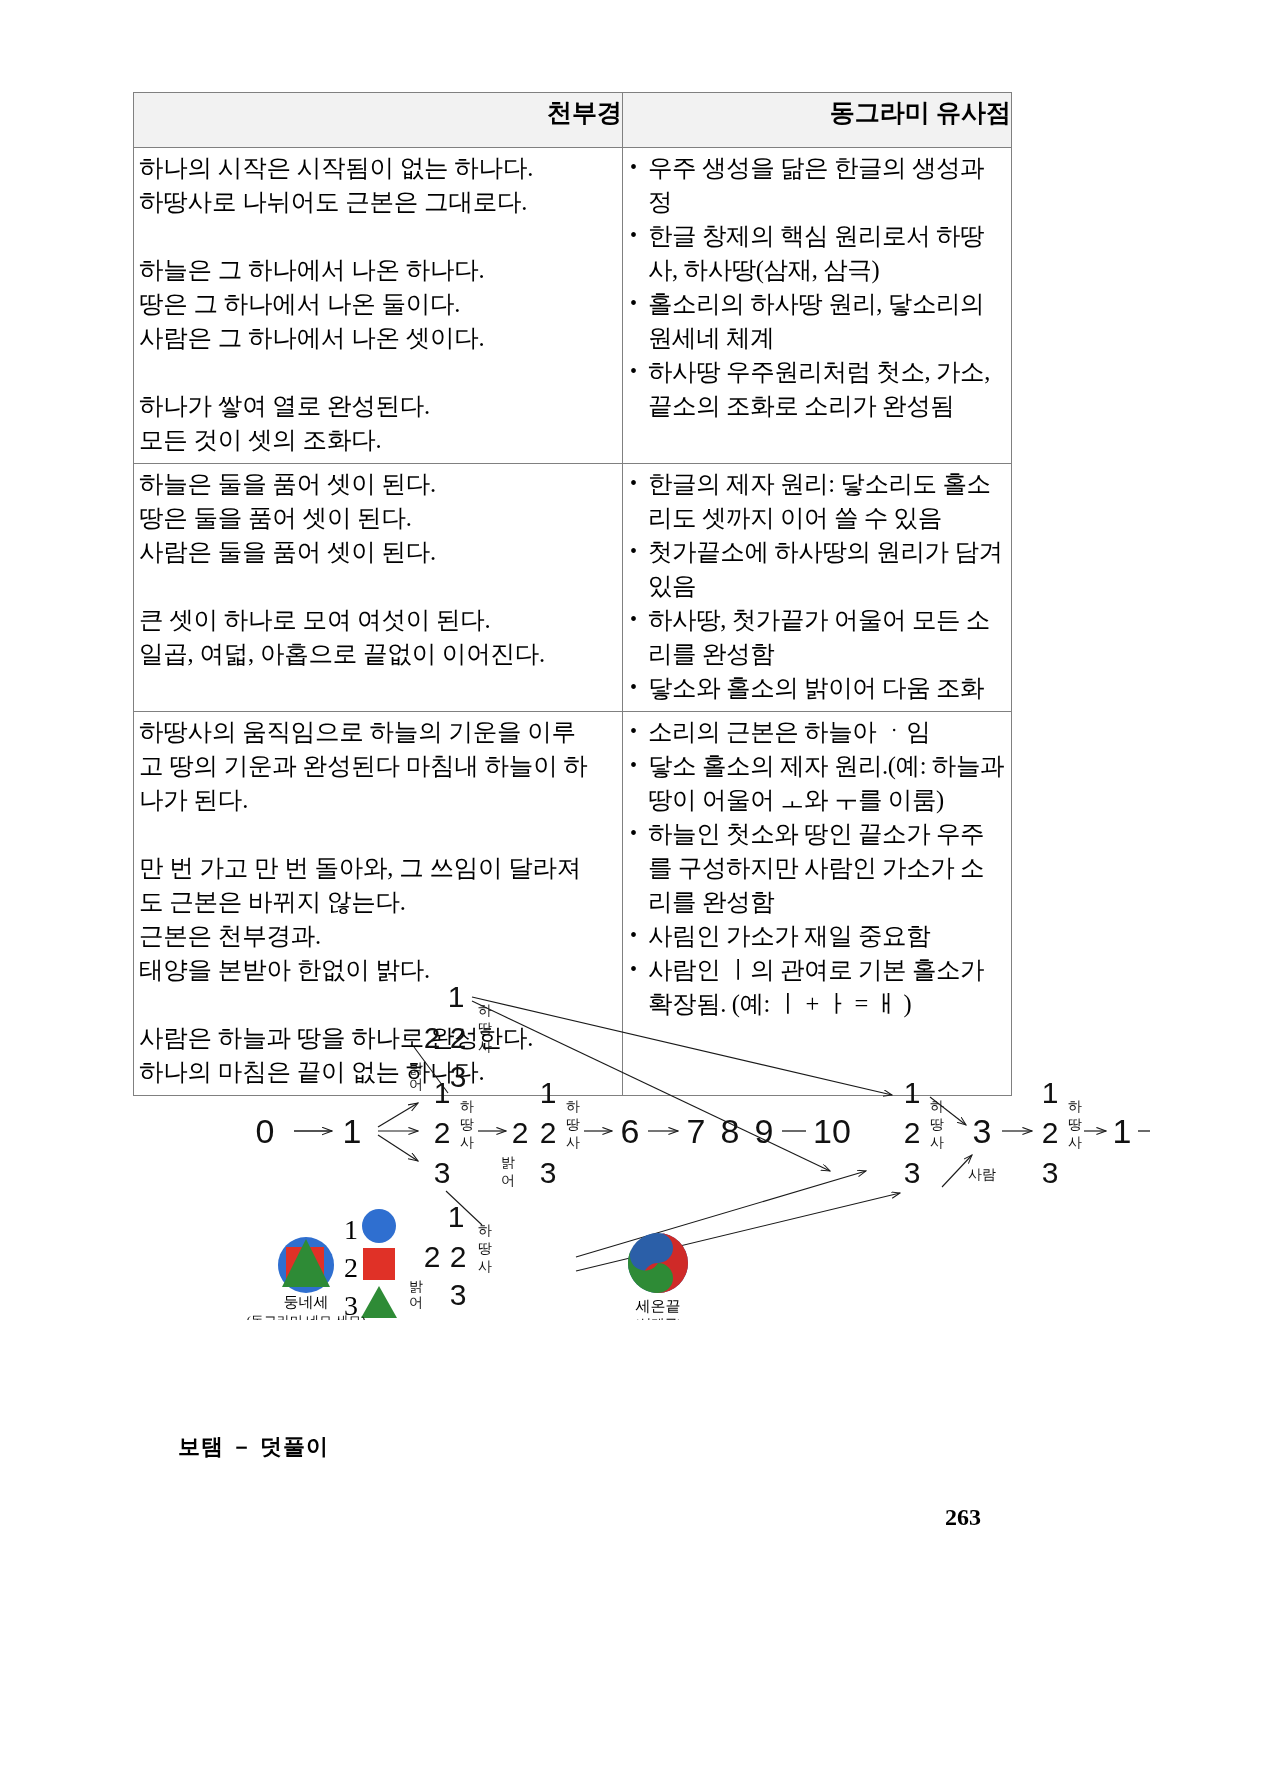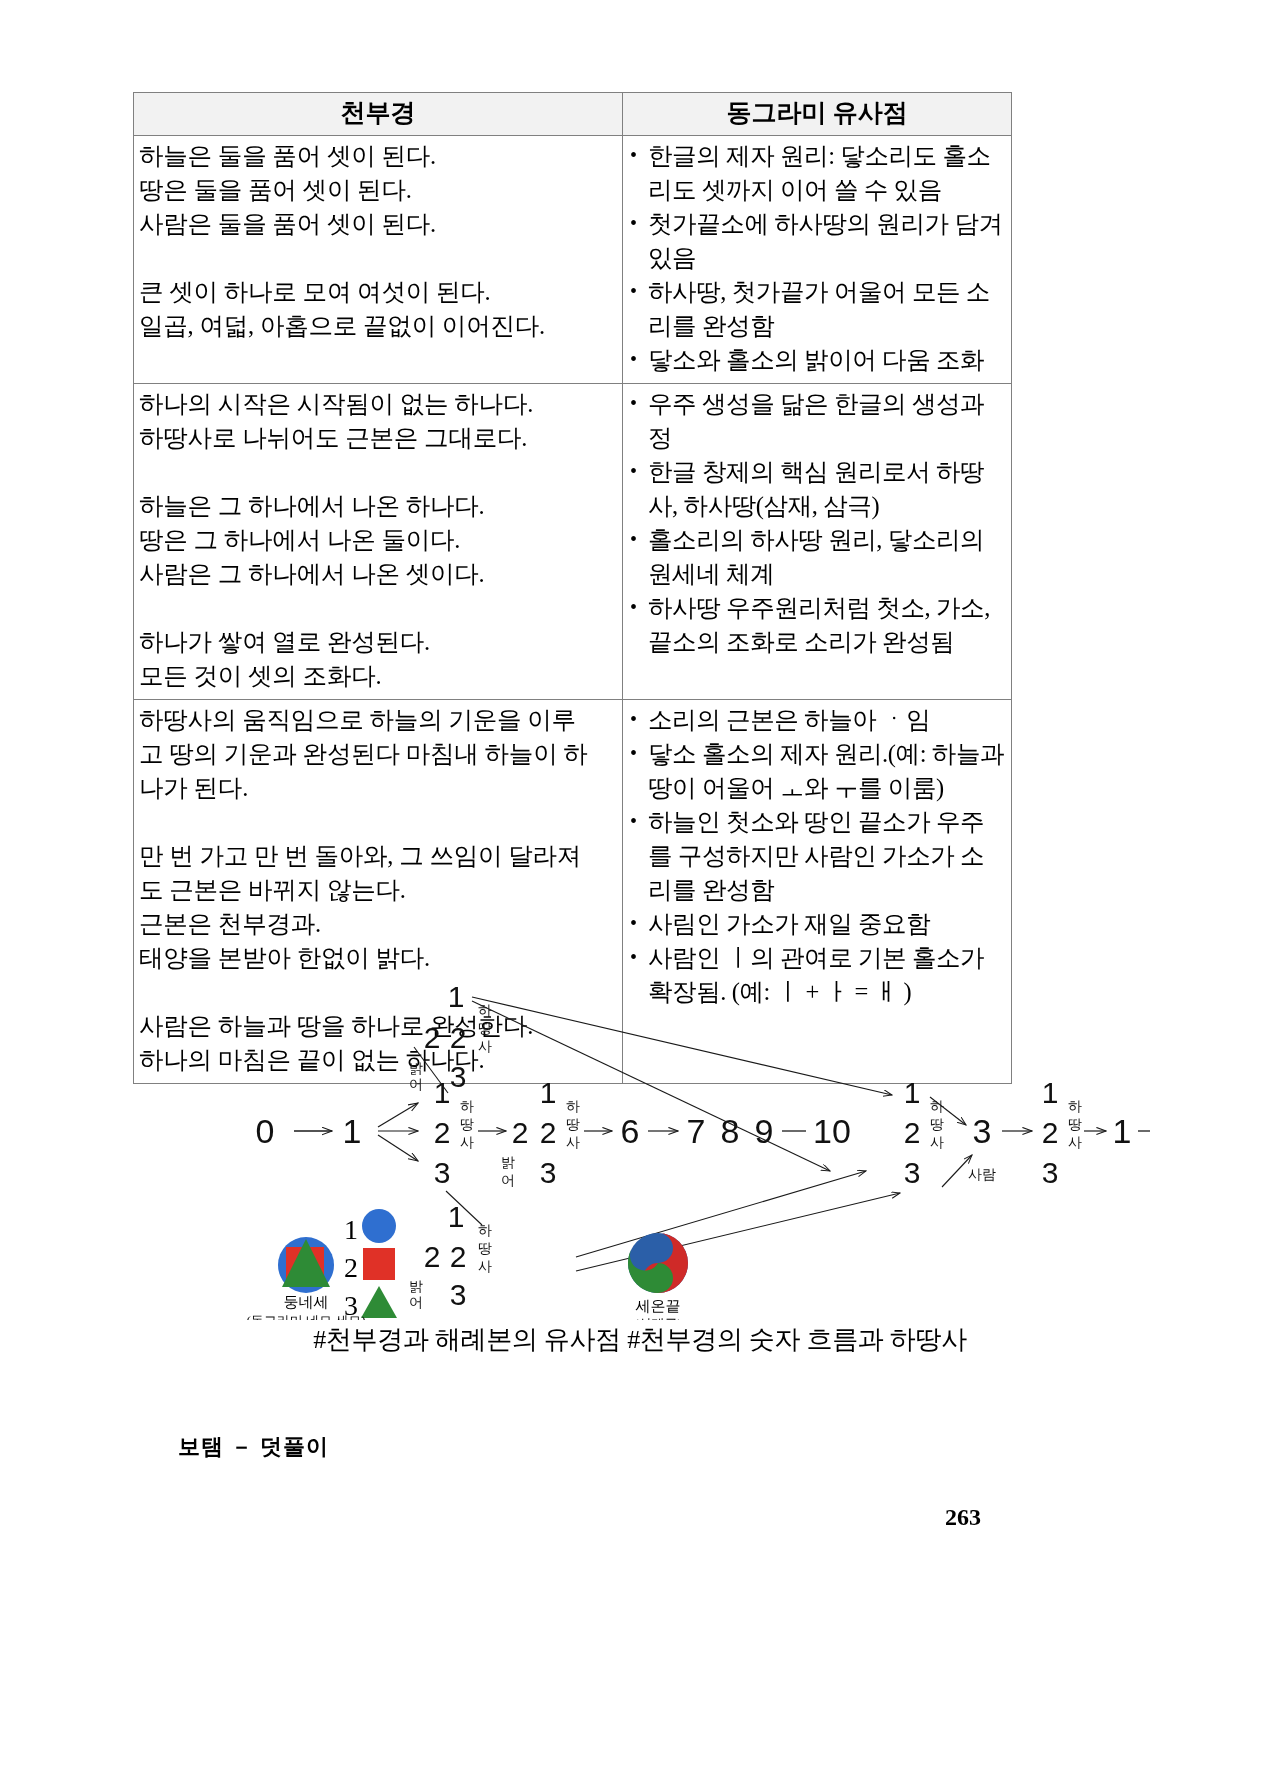--- a/index.html
+++ b/index.html
@@ -32,25 +32,25 @@
     border-collapse: collapse;
     table-layout: fixed;
   }
   .cmp-table td, .cmp-table th {
     border: 1px solid #808080;
     vertical-align: top;
     padding: 0;
   }
   .cmp-table thead th {
     background: #f2f2f2;
-    text-align: center;
+    text-align: right;
     font-weight: bold;
     font-size: 25px;
     line-height: 36px;
-    padding: 2px 0 4px 0;
+    padding: 2px 0 16px 0;
   }
   .col-left { width: 489px; }
   .col-right { width: 389px; }
 
   .cell-inner {
     padding: 3px 4px 6px 5px;
   }
   .line {
     font-size: 24.5px;
     line-height: 34px;
@@ -132,61 +132,61 @@
       <tr>
         <th>천부경</th>
         <th>동그라미 유사점</th>
       </tr>
     </thead>
     <tbody>
 
       <tr>
         <td>
           <div class="cell-inner">
+            <div class="line">하나의 시작은 시작됨이 없는 하나다.</div>
+            <div class="line">하땅사로 나뉘어도 근본은 그대로다.</div>
+            <div class="line blank"></div>
+            <div class="line">하늘은 그 하나에서 나온 하나다.</div>
+            <div class="line">땅은 그 하나에서 나온 둘이다.</div>
+            <div class="line">사람은 그 하나에서 나온 셋이다.</div>
+            <div class="line blank"></div>
+            <div class="line">하나가 쌓여 열로 완성된다.</div>
+            <div class="line">모든 것이 셋의 조화다.</div>
+          </div>
+        </td>
+        <td>
+          <div class="cell-inner">
+            <ul class="bullets">
+              <li>우주 생성을 닮은 한글의 생성과 정</li>
+              <li>한글 창제의 핵심 원리로서 하땅사, 하사땅(삼재, 삼극)</li>
+              <li>홀소리의 하사땅 원리, 닿소리의 원세네 체계</li>
+              <li>하사땅 우주원리처럼 첫소, 가소, 끝소의 조화로 소리가 완성됨</li>
+            </ul>
+          </div>
+        </td>
+      </tr>
+
+      <tr>
+        <td>
+          <div class="cell-inner">
             <div class="line">하늘은 둘을 품어 셋이 된다.</div>
             <div class="line">땅은 둘을 품어 셋이 된다.</div>
             <div class="line">사람은 둘을 품어 셋이 된다.</div>
             <div class="line blank"></div>
             <div class="line">큰 셋이 하나로 모여 여섯이 된다.</div>
             <div class="line">일곱, 여덟, 아홉으로 끝없이 이어진다.</div>
           </div>
         </td>
         <td>
           <div class="cell-inner">
             <ul class="bullets">
               <li>한글의 제자 원리: 닿소리도 홀소리도 셋까지 이어 쓸 수 있음</li>
               <li>첫가끝소에 하사땅의 원리가 담겨 있음</li>
               <li>하사땅, 첫가끝가 어울어 모든 소리를 완성함</li>
               <li>닿소와 홀소의 밝이어 다움 조화</li>
-            </ul>
-          </div>
-        </td>
-      </tr>
-
-      <tr>
-        <td>
-          <div class="cell-inner">
-            <div class="line">하나의 시작은 시작됨이 없는 하나다.</div>
-            <div class="line">하땅사로 나뉘어도 근본은 그대로다.</div>
-            <div class="line blank"></div>
-            <div class="line">하늘은 그 하나에서 나온 하나다.</div>
-            <div class="line">땅은 그 하나에서 나온 둘이다.</div>
-            <div class="line">사람은 그 하나에서 나온 셋이다.</div>
-            <div class="line blank"></div>
-            <div class="line">하나가 쌓여 열로 완성된다.</div>
-            <div class="line">모든 것이 셋의 조화다.</div>
-          </div>
-        </td>
-        <td>
-          <div class="cell-inner">
-            <ul class="bullets">
-              <li>우주 생성을 닮은 한글의 생성과 정</li>
-              <li>한글 창제의 핵심 원리로서 하땅사, 하사땅(삼재, 삼극)</li>
-              <li>홀소리의 하사땅 원리, 닿소리의 원세네 체계</li>
-              <li>하사땅 우주원리처럼 첫소, 가소, 끝소의 조화로 소리가 완성됨</li>
             </ul>
           </div>
         </td>
       </tr>
 
       <tr>
         <td>
           <div class="cell-inner">
             <div class="line">하땅사의 움직임으로 하늘의 기운을 이루</div>
             <div class="line">고 땅의 기운과 완성된다 마침내 하늘이 하</div>
@@ -350,18 +350,17 @@
       <g>
         <circle cx="528" cy="288" r="30" fill="#2b5fa8"></circle>
         <path d="M528,258 A30,30 0 0,1 528,318 A15,15 0 0,1 528,288 A15,15 0 0,0 528,258 Z" fill="#cf2a28"></path>
         <path d="M528,318 A30,30 0 0,1 502,273 A15,15 0 0,0 528,288 A15,15 0 0,1 528,318 Z" fill="#2e8b36"></path>
         <text x="528" y="336" font-size="15" text-anchor="middle">세온끝</text>
         <text x="528" y="353" font-size="13" text-anchor="middle">(삼태극)</text>
       </g>
     </svg>
   </div>
 
-  <div class="caption">#천부경과 해례본의 유사점 #천부경의 숫자 흐름과 하땅사</div>
 
   <div class="footer-left">보탬 － 덧풀이</div>
   <div class="footer-right">263</div>
 
 </div>
 
 </body></html>

